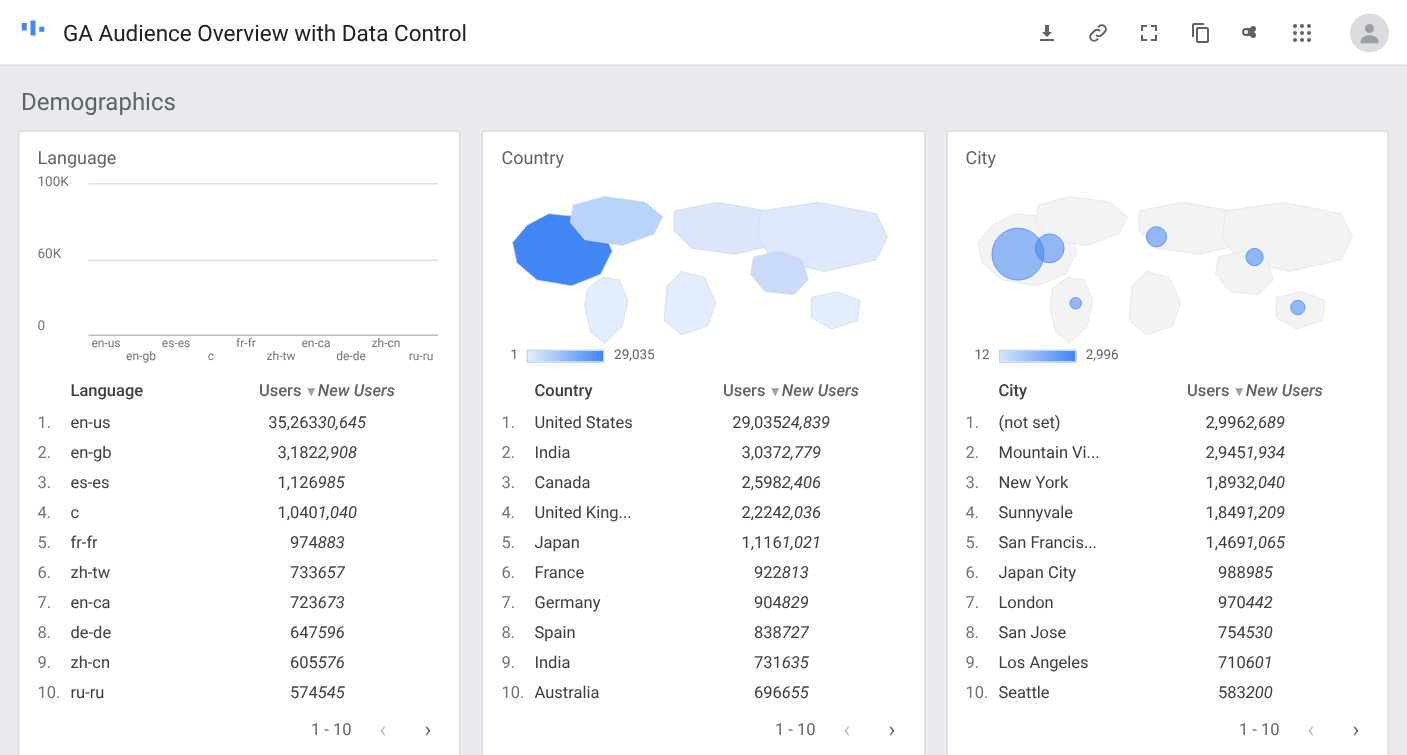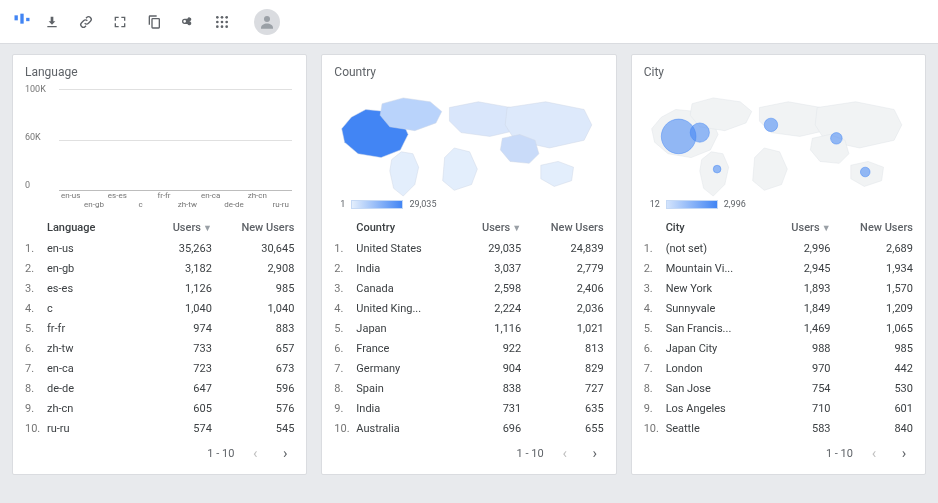--- a/index.html
+++ b/index.html
@@ -85,38 +85,39 @@
   .legend-bar { width:50px; height:7px; background:linear-gradient(to right,#e3eefc,#4285f4); border:1px solid #c5d9f5;}
   .legend-bar.bubble { background:linear-gradient(to right,#d2e3fc,#4285f4); }
 
   .tbl { margin-top:6px; font-size:11px; color:#3c4043; }
   .tbl-row { display:flex; align-items:center; height:20px; }
   .tbl-row.header { color:#5f6368; font-weight:500; border-bottom:1px solid transparent; }
   .tbl-row.header .c2, .tbl-row.header .c3 { cursor:pointer; }
   .tbl .c0 { width:22px; color:#757575; }
   .tbl .c1 { flex:1.1; white-space:nowrap; overflow:hidden; text-overflow:ellipsis; color:#3c4043;}
   .tbl .c2 { flex:0.9; text-align:right; }
-  .tbl .c3 { flex:1; text-align:right; }
+  .tbl .c3 { flex:1; text-align:left;font-style:italic; }
   .sort-arrow { font-size:9px; margin-left:2px; color:#9aa0a6;}
 
   .pager { display:flex; justify-content:flex-end; align-items:center; gap:12px; height:26px; margin-top:2px; font-size:11px; color:#5f6368; }
   .pager .pg-btn { width:18px; text-align:center; cursor:pointer; font-size:15px; color:#5f6368; }
   .pager .pg-btn.disabled { color:#c0c0c0; cursor:default; }
 </style>
 </head>
 <body>
 
 <div class="appbar">
   <div class="app-logo">
     <svg viewBox="0 0 24 24" width="20" height="20">
         <rect x="3" y="4" width="4" height="6" fill="#4285f4"></rect>
         <rect x="10" y="2" width="4" height="12" fill="#4285f4"></rect>
         <rect x="17" y="7" width="4" height="4" fill="#4285f4"></rect>
       </svg>
   </div>
+  <div class="app-title">GA Audience Overview with Data Control</div>
   <div class="toolbar">
     <div class="tb-icon">
         <svg viewBox="0 0 24 24" width="16" height="16" fill="#5f6368">
           <path d="M12 16l-5-5h3V4h4v7h3l-5 5zm-7 2h14v2H5z"></path>
         </svg>
       </div>
     <div class="tb-icon">
         <svg viewBox="0 0 24 24" width="16" height="16" fill="none" stroke="#5f6368" stroke-width="2">
           <path d="M10 14a4 4 0 005.66 0l3-3a4 4 0 00-5.66-5.66l-1 1"></path>
           <path d="M14 10a4 4 0 00-5.66 0l-3 3a4 4 0 005.66 5.66l1-1"></path>
@@ -153,20 +154,21 @@
     <div class="avatar">
       <svg viewBox="0 0 24 24" width="18" height="18" fill="#9aa0a6">
           <circle cx="12" cy="8" r="4"></circle>
           <path d="M4 20c0-4 4-6 8-6s8 2 8 6v1H4z"></path>
         </svg>
     </div>
   </div>
 </div>
 
 <div class="page">
+  <div class="section-title">Demographics</div>
 
   <div class="cards">
 
     <div class="card">
       <div class="card-title">Language</div>
 
       <div class="chart-area">
         <div class="yaxis">
           <div class="ytick" style="top:6%">100K</div>
           <div class="ytick" style="top:50%">60K</div>
@@ -475,21 +477,21 @@
             <div class="tbl-row">
               <div class="c0">2.</div>
               <div class="c1">Mountain Vi...</div>
               <div class="c2">2,945</div>
               <div class="c3">1,934</div>
             </div>
             <div class="tbl-row">
               <div class="c0">3.</div>
               <div class="c1">New York</div>
               <div class="c2">1,893</div>
-              <div class="c3">1,570</div>
+              <div class="c3">2,040</div>
             </div>
             <div class="tbl-row">
               <div class="c0">4.</div>
               <div class="c1">Sunnyvale</div>
               <div class="c2">1,849</div>
               <div class="c3">1,209</div>
             </div>
             <div class="tbl-row">
               <div class="c0">5.</div>
               <div class="c1">San Francis...</div>
@@ -517,21 +519,21 @@
             <div class="tbl-row">
               <div class="c0">9.</div>
               <div class="c1">Los Angeles</div>
               <div class="c2">710</div>
               <div class="c3">601</div>
             </div>
             <div class="tbl-row">
               <div class="c0">10.</div>
               <div class="c1">Seattle</div>
               <div class="c2">583</div>
-              <div class="c3">840</div>
+              <div class="c3">200</div>
             </div>
           </div>
       </div>
       <div class="pager">
         <span>1 - 10</span>
         <span class="pg-btn disabled">‹</span>
         <span class="pg-btn">›</span>
       </div>
     </div>
 

